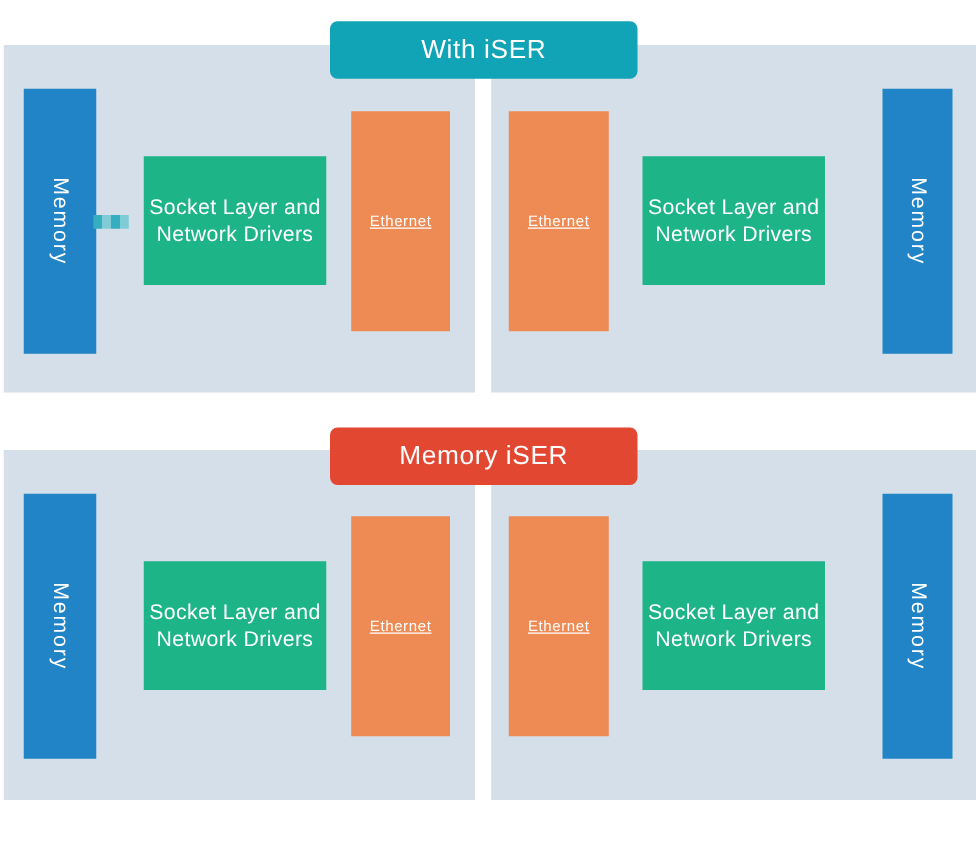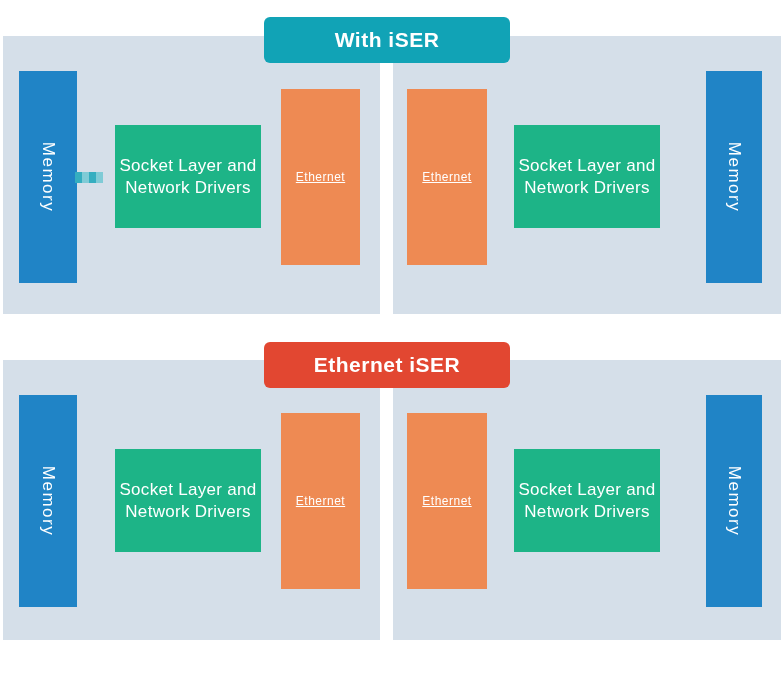--- a/index.html
+++ b/index.html
@@ -19,21 +19,21 @@
     position: absolute;
     left: 264px;
     width: 246px;
     height: 46px;
     border-radius: 6px;
     z-index: 2;
     display: flex;
     align-items: center;
     justify-content: center;
     color: #ffffff;
-    font-weight: 700;
+    font-weight: 400;
     font-size: 21px;
     letter-spacing: 0.5px;
   }
   .header-with { top: 17px; background: var(--with-iser, #11a3b6); }
   .header-without { top: 342px; background: var(--without-iser, #e24731); }
 
   .panel {
     position: absolute;
     background: var(--panel-bg, #d5dfe9);
     z-index: 1;
@@ -112,21 +112,21 @@
     <div class="block socket socket-right">
       <span>Socket Layer and</span>
       <span>Network Drivers</span>
     </div>
     <div class="block memory mem-right">
       <span class="vtext">Memory</span>
     </div>
   </div>
 
   <div class="header header-without">
-    <span>Ethernet iSER</span>
+    <span>Memory iSER</span>
   </div>
 
   <div class="panel panel-left panel-bottom">
     <div class="block memory mem-left">
       <span class="vtext">Memory</span>
     </div>
     <div class="block socket socket-left">
       <span>Socket Layer and</span>
       <span>Network Drivers</span>
     </div>

